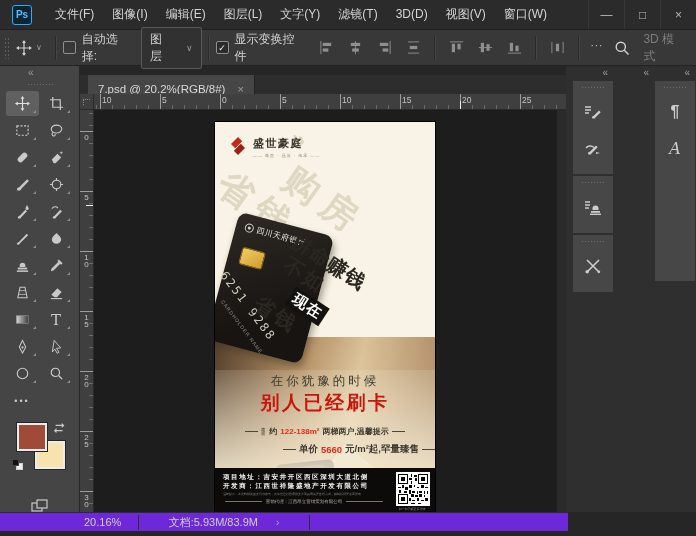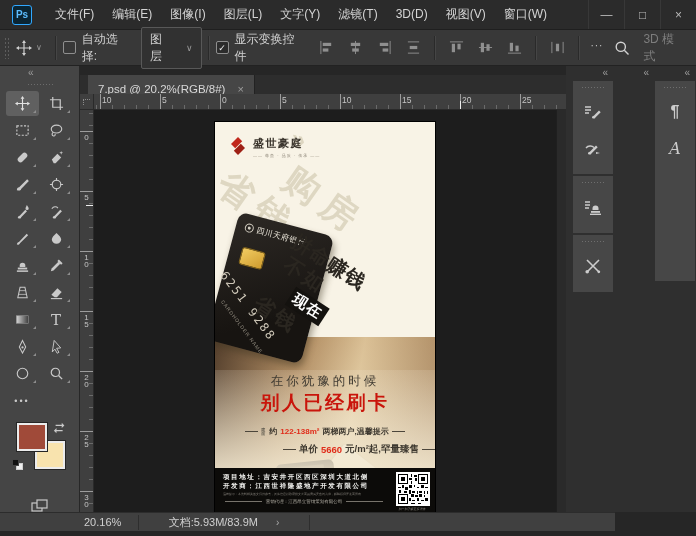--- a/index.html
+++ b/index.html
@@ -107,21 +107,21 @@
   .dock-col.c1 { left:7px; } .dock-col.c2 { left:48px; } .dock-col.c3 { left:89px; }
   .dock-head { height:15px; text-align:right; padding-right:5px; color:#9c9c9c; font-size:10px; line-height:13px; background:#2f2f2f; }
   .dock-group { background:#474747; margin-bottom:2px; padding:2px 0 8px 0; }
   .dock-grip { width:24px; height:4px; margin:3px auto 4px auto;
     background-image:radial-gradient(#6e6e6e 40%, transparent 45%); background-size:3px 3px; }
   .dock-icon { height:36px; display:flex; align-items:center; justify-content:center; color:#cccccc; }
   .glyph-fx { font-size:14px; font-style:italic; font-weight:bold; font-family:"DejaVu Serif",serif; background:#5a5a5a; padding:0 3px; border-radius:2px;}
   .glyph-para { font-size:16px; font-weight:bold; }
   .glyph-char { font-size:16px; font-family:"DejaVu Serif",serif; font-style:italic; }
   
-  .statusbar { position:absolute; left:0; top:512px; width:615px; height:24px; background:#404040;
+  .statusbar { position:absolute; left:0; top:512px; width:568px; height:24px; background:#6d28d9;
     border-top:1px solid #2c2c2c; color:#d0d0d0; font-size:11px; }
   .statusbar::after { content:""; position:absolute; left:0; bottom:0; width:696px; height:5px; background:#262626; }
   .sb-zoom { position:absolute; left:84px; top:3px; }
   .sb-doc { position:absolute; left:138px; top:2px; width:172px; height:15px;
     border-left:1px solid #2e2e2e; border-right:1px solid #2e2e2e;
     display:flex; align-items:center; justify-content:center; gap:18px; }
   .sb-chev { color:#aaa; font-size:10px; }
   
   .poster { position:absolute; left:121px; top:12px; width:220px; height:390px;
     background:#f8f3e6; overflow:hidden; box-shadow:0 0 0 1px #000; }
@@ -193,22 +193,22 @@
 </style>
 </head>
 <body>
 
 <div id="app">
 
   <div class="titlebar">
     <div class="ps-badge">Ps</div>
     <div class="menus">
       <span class="menu-item">文件(F)</span>
+      <span class="menu-item">图像(I)</span>
       <span class="menu-item">编辑(E)</span>
-      <span class="menu-item">图像(I)</span>
       <span class="menu-item">图层(L)</span>
       <span class="menu-item">文字(Y)</span>
       <span class="menu-item">滤镜(T)</span>
       <span class="menu-item">3D(D)</span>
       <span class="menu-item">视图(V)</span>
       <span class="menu-item">窗口(W)</span>
 
     </div>
     <div class="win-controls">
       <div class="win-btn">—</div>

